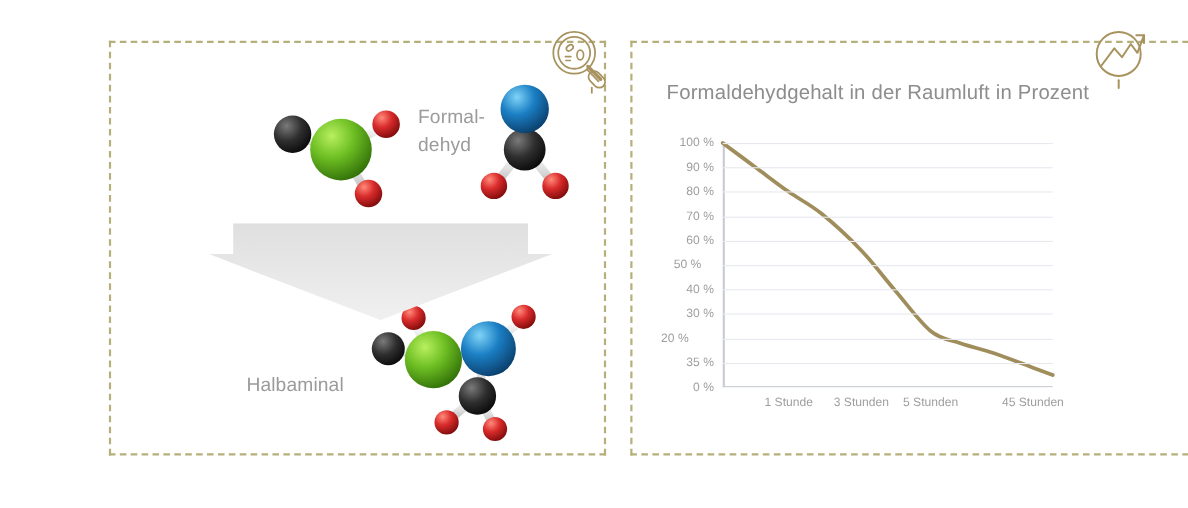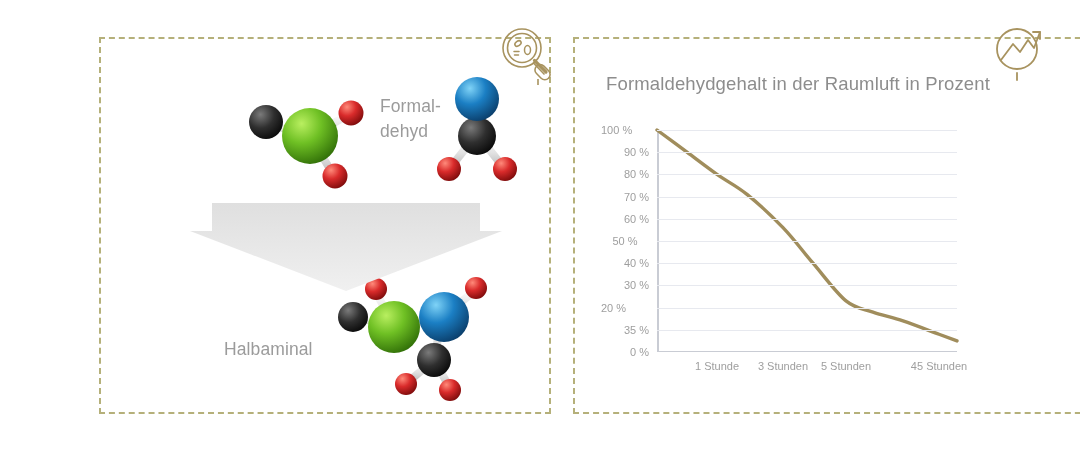--- a/index.html
+++ b/index.html
@@ -257,21 +257,21 @@
         <div class="gridline" style="top: 22.2px;"></div>
         <div class="gridline" style="top: 44.4px;"></div>
         <div class="gridline" style="top: 66.6px;"></div>
         <div class="gridline" style="top: 88.8px;"></div>
         <div class="gridline" style="top: 111px;"></div>
         <div class="gridline" style="top: 133.2px;"></div>
         <div class="gridline" style="top: 155.4px;"></div>
         <div class="gridline" style="top: 177.6px;"></div>
         <div class="gridline" style="top: 199.8px;"></div>
       </div>
-  <div class="ytick" style="top: 8px; left: 0px; right: auto; width: 48px; ">100 %</div>
+  <div class="ytick" style="top: 8px; left: 0px; right: auto; width: 48px; text-align: right;">100 %</div>
       <div class="ytick" style="top: 30.2px; left: 0px; right: auto; width: 48px; text-align: right;">90 %</div>
       <div class="ytick" style="top: 52.4px; left: 0px; right: auto; width: 48px; text-align: right;">80 %</div>
       <div class="ytick" style="top: 74.6px; left: 0px; right: auto; width: 48px; text-align: right;">70 %</div>
       <div class="ytick" style="top: 96.8px; left: 0px; right: auto; width: 48px; text-align: right;">60 %</div>
       <div class="ytick" style="top: 119px; left: 0px; right: auto; width: 48px; text-align: center;">50 %</div>
       <div class="ytick" style="top: 141.2px; left: 0px; right: auto; width: 48px; text-align: right;">40 %</div>
       <div class="ytick" style="top: 163.4px; left: 0px; right: auto; width: 48px; text-align: right;">30 %</div>
       <div class="ytick" style="top: 185.6px; left: 0px; right: auto; width: 48px; text-align: left;">20 %</div>
       <div class="ytick" style="top: 207.8px; left: 0px; right: auto; width: 48px; text-align: right;">35 %</div>
       <div class="ytick" style="top: 230px; left: 0px; right: auto; width: 48px; text-align: right;">0 %</div>

